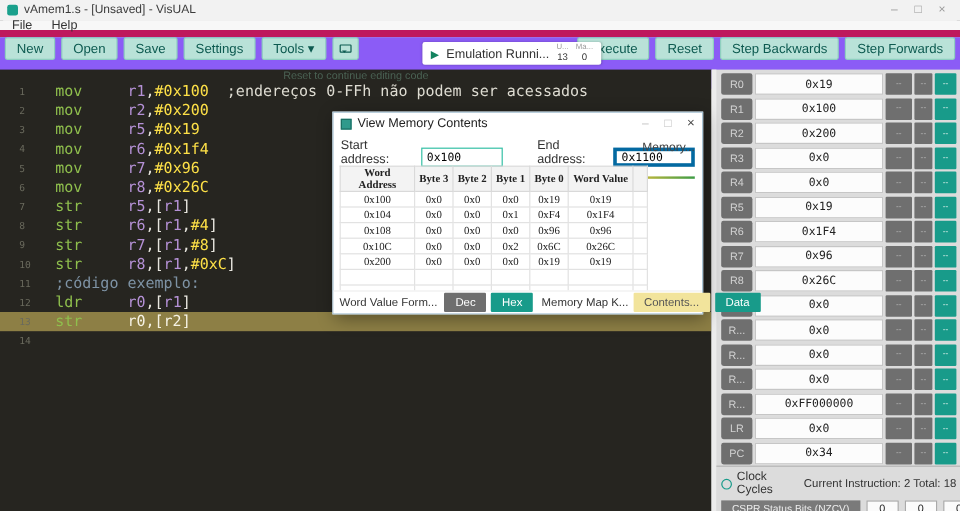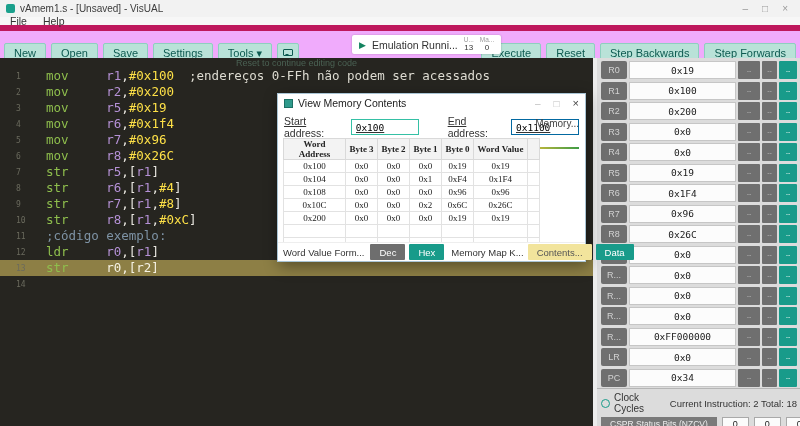--- a/index.html
+++ b/index.html
@@ -7,21 +7,21 @@
   .app { position:relative; width:800px; height:426px; font-family:"Liberation Sans",sans-serif; background:#dcdcdc;border-radius:29px; }
 
   
   .titlebar { height:17px; background:#f2f2f2; display:flex; align-items:center; padding:0 6px; font-size:10px; color:#3c3c3c; }
   .appicon { width:9px; height:9px; background:#1aa08c; border-radius:2px; margin-right:5px; flex:none; }
   .wincontrols { margin-left:auto; display:flex; gap:14px; color:#9a9a9a; font-size:10px; padding-right:6px; }
   .wincontrols span { cursor:default; }
   .menubar { height:14px; background:#f7f7f7; display:flex; align-items:center; gap:16px; padding-left:10px; font-size:10.5px; color:#333; border-bottom:6px solid #be185d; }
 
   
-  .toolbar { height:43px; background:#f0abfc; display:flex; align-items:center; padding:0 4px; position:relative; }
+  .toolbar { height:43px; background:#8b5cf6; display:flex; padding:0 4px; position:relative; }
   .tbtn { background:#b9e2d8; border:1px solid #8ecfbf; color:#0d5a50; font-size:11px; height:19px; line-height:16px; padding:0 9px; margin-right:5px; border-radius:2px; white-space:nowrap; }
   .tbtn.icononly { width:22px; padding:0; display:flex; align-items:center; justify-content:center; }
   .bubble { width:10px; height:7px; border:1px solid #0d5a50; border-radius:1px; position:relative; }
   .bubble:after { content:""; position:absolute; left:1px; bottom:-3px; border:2px solid transparent; border-top-color:#0d5a50; }
   .emu { position:absolute; left:352px; top:4px; height:19px; background:#ffffff; border-radius:2px; display:flex; align-items:center; padding:0 7px; gap:6px; box-shadow:0 0 2px rgba(0,0,0,.25); }
   .emu .play { color:#13835f; font-size:9px; }
   .emu .elabel { font-size:10.5px; color:#333; white-space:nowrap; }
   .emustat { display:flex; flex-direction:column; align-items:center; line-height:1; }
   .emustat .sl { font-size:6.5px; color:#9a9a9a; }
   .emustat .sv { font-size:8px; color:#333; margin-top:1px; }
@@ -61,24 +61,24 @@
   .csprlabel { background:#7a7a7a; color:#ededed; font-size:8.5px; height:14px; line-height:14px; padding:0 9px; flex:none; }
   .bit { width:27px; height:14px; background:#fbfbfb; border:1px solid #a9a9a9; font-size:9px; color:#222; text-align:center; line-height:12px; margin-left:5px; }
 
   
   .dialog { position:absolute; left:277px; top:93px; width:309px; height:169px; background:#fff; border:1px solid #a9c4d4; box-shadow:2px 4px 14px rgba(0,0,0,.4); font-size:10.5px; }
   .dtitle { height:18px; display:flex; align-items:center; padding:0 6px; gap:5px; color:#222; }
   .dicon { width:9px; height:9px; background:#2f9a8c; border:1px solid #1c6f64; flex:none; }
   .dcontrols { margin-left:auto; display:flex; gap:13px; align-items:center; }
   .dcontrols .dim { color:#c0c0c0; font-size:10px; }
   .dcontrols .dx { color:#444; font-size:11px; }
-  .addrrow { display:flex; align-items:center; gap:5px; padding:3px 6px 2px 6px; color:#333;text-decoration:underline; }
+  .addrrow { display:flex; align-items:flex-end; gap:5px; padding:3px 6px 2px 6px; color:#333; }
   .addrrow input { font-family:"DejaVu Sans Mono",monospace; font-size:9.5px; width:68px; height:16px; padding:0 4px; }
   .in-focus { border:1.5px solid #35c0a5; outline:none; }
-  .in-plain { border:1px solid #0369a1; outline:none; }
+  .in-plain { border:3px solid #0369a1; outline:none; }
   .memtab { position:absolute; right:6px; top:24px; font-size:10px; color:#444; padding-bottom:18px; border-bottom:2px solid; border-image:linear-gradient(90deg,#c9b93b,#3a9b46) 1; }
   .memtable { position:absolute; left:5px; top:44px; border-collapse:collapse; font-family:Liberation Serif, serif; font-size:9px; color:#222; }
   .memtable th { background:#f3f3f3; border:1px solid #d9d9d9; font-weight:bold; height:15px; padding:0 3px; }
   .memtable td { border:1px solid #e2e2e2; height:13px; text-align:center; padding:0 2px; }
   .dfooter { position:absolute; left:0; right:0; bottom:0; height:19px; display:flex; align-items:center; padding:0 5px; gap:4px; background:#fff; border-top:1px solid #eee; font-size:9.5px; color:#333; white-space:nowrap; }
   .fbtn { border:none; font-size:9.5px; height:16px; padding:0 9px; border-radius:1px; }
   .fbtn.dec { background:#6e6e6e; color:#fff; margin-left:2px; }
   .fbtn.hex { background:#189b8a; color:#fff; }
   .fbtn.instr { background:#f2e49c; color:#555; }
   .fbtn.data { background:#189b8a; color:#fff; }

